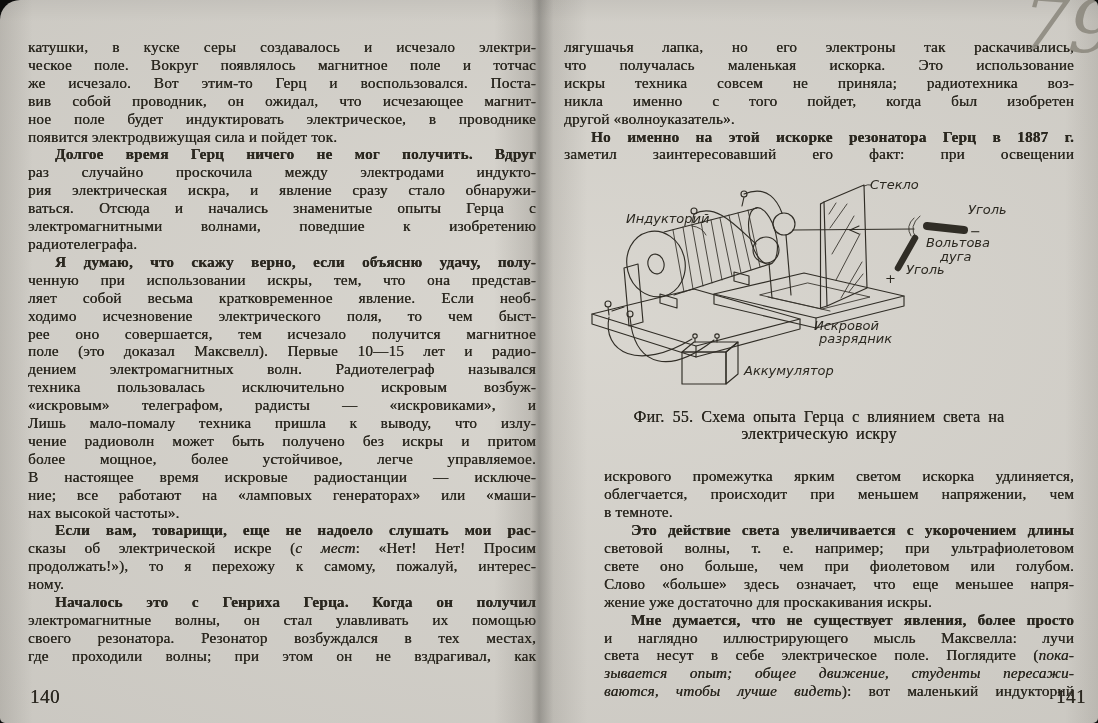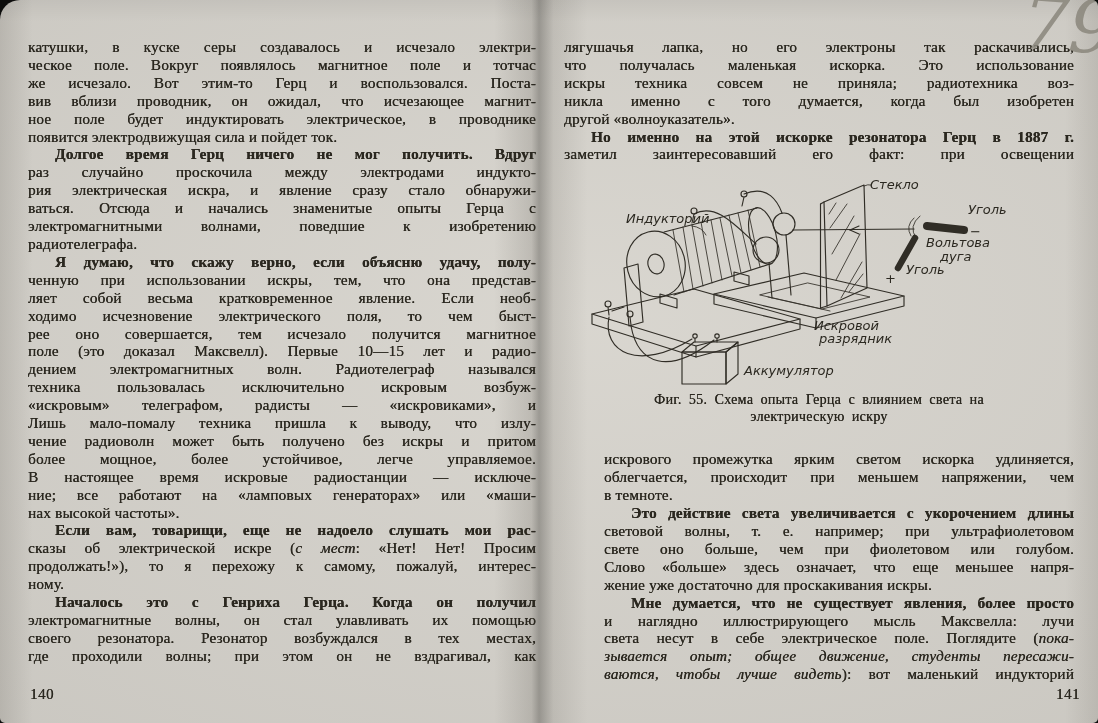--- a/index.html
+++ b/index.html
@@ -26,27 +26,27 @@
     font-size:15.2px;line-height:17.9px;letter-spacing:0.2px;
     text-align:justify;text-align-last:justify;
     text-shadow:0.28px 0 0 currentColor;
     white-space:normal;
   }
   .line.endline{text-align-last:left;}
   .line.indent{text-indent:27px;font-weight:bold;}
   .fig{margin:13px 0 0 0;}
   .fig svg{display:block;}
   .caption{
-    margin-top:4px;font-size:14px;line-height:16.5px;
+    margin-top:21px;font-size:16px;line-height:16.5px;
     text-align:center;word-spacing:3.5px;letter-spacing:0.3px;
     text-shadow:0.22px 0 0 currentColor;
   }
   .bottom-block{margin-top:25px;margin-left:40px;}
   .pagenum{
-    position:absolute;top:686px;font-size:15px;
+    position:absolute;top:686px;font-size:19px;
     text-shadow:0.3px 0 0 currentColor;letter-spacing:0.5px;
   }
   #pn-left{left:30px;}
   #pn-right{left:1056px;}
   .note{
     position:absolute;left:1022px;top:-18px;
     font-family:"DejaVu Serif",serif;font-style:italic;font-weight:400;
     font-size:74px;color:#8a867c;opacity:0.85;transform:rotate(4deg);
     user-select:none;
   }
@@ -64,21 +64,21 @@
 </head>
 <body>
 
 <div class="photo">
 
   <div class="col col-left">
       <div class="para">
         <div class="line">катушки, в куске серы создавалось и исчезало электри-</div>
         <div class="line">ческое поле. Вокруг появлялось магнитное поле и тотчас</div>
         <div class="line">же исчезало. Вот этим-то Герц и воспользовался. Поста-</div>
-        <div class="line">вив вблизи проводник, он ожидал, что исчезающее магнит-</div>
+        <div class="line">вив собой проводник, он ожидал, что исчезающее магнит-</div>
         <div class="line">ное поле будет индуктировать электрическое, в проводнике</div>
         <div class="line endline">появится электродвижущая сила и пойдет ток.</div>
       </div>
       <div class="para">
         <div class="line indent">Долгое время Герц ничего не мог получить. Вдруг</div>
         <div class="line">раз случайно проскочила между электродами индукто-</div>
         <div class="line">рия электрическая искра, и явление сразу стало обнаружи-</div>
         <div class="line">ваться. Отсюда и начались знаменитые опыты Герца с</div>
         <div class="line">электромагнитными волнами, поведшие к изобретению</div>
         <div class="line endline">радиотелеграфа.</div>
@@ -113,21 +113,21 @@
         <div class="line">где проходили волны; при этом он не вздрагивал, как</div>
       </div>
     </div>
 
   <div class="col col-right">
     <div>
         <div class="para">
           <div class="line">лягушачья лапка, но его электроны так раскачивались,</div>
           <div class="line">что получалась маленькая искорка. Это использование</div>
           <div class="line">искры техника совсем не приняла; радиотехника воз-</div>
-          <div class="line">никла именно с того думается, когда был изобретен</div>
+          <div class="line">никла именно с того пойдет, когда был изобретен</div>
           <div class="line endline">другой «волноуказатель».</div>
         </div>
         <div class="para">
           <div class="line indent">Но именно на этой искорке резонатора Герц в 1887 г.</div>
           <div class="line">заметил заинтересовавший его факт: при освещении</div>
         </div>
       </div>
 
     <div class="fig">
       <svg viewBox="0 0 510 212" width="510" height="212">

